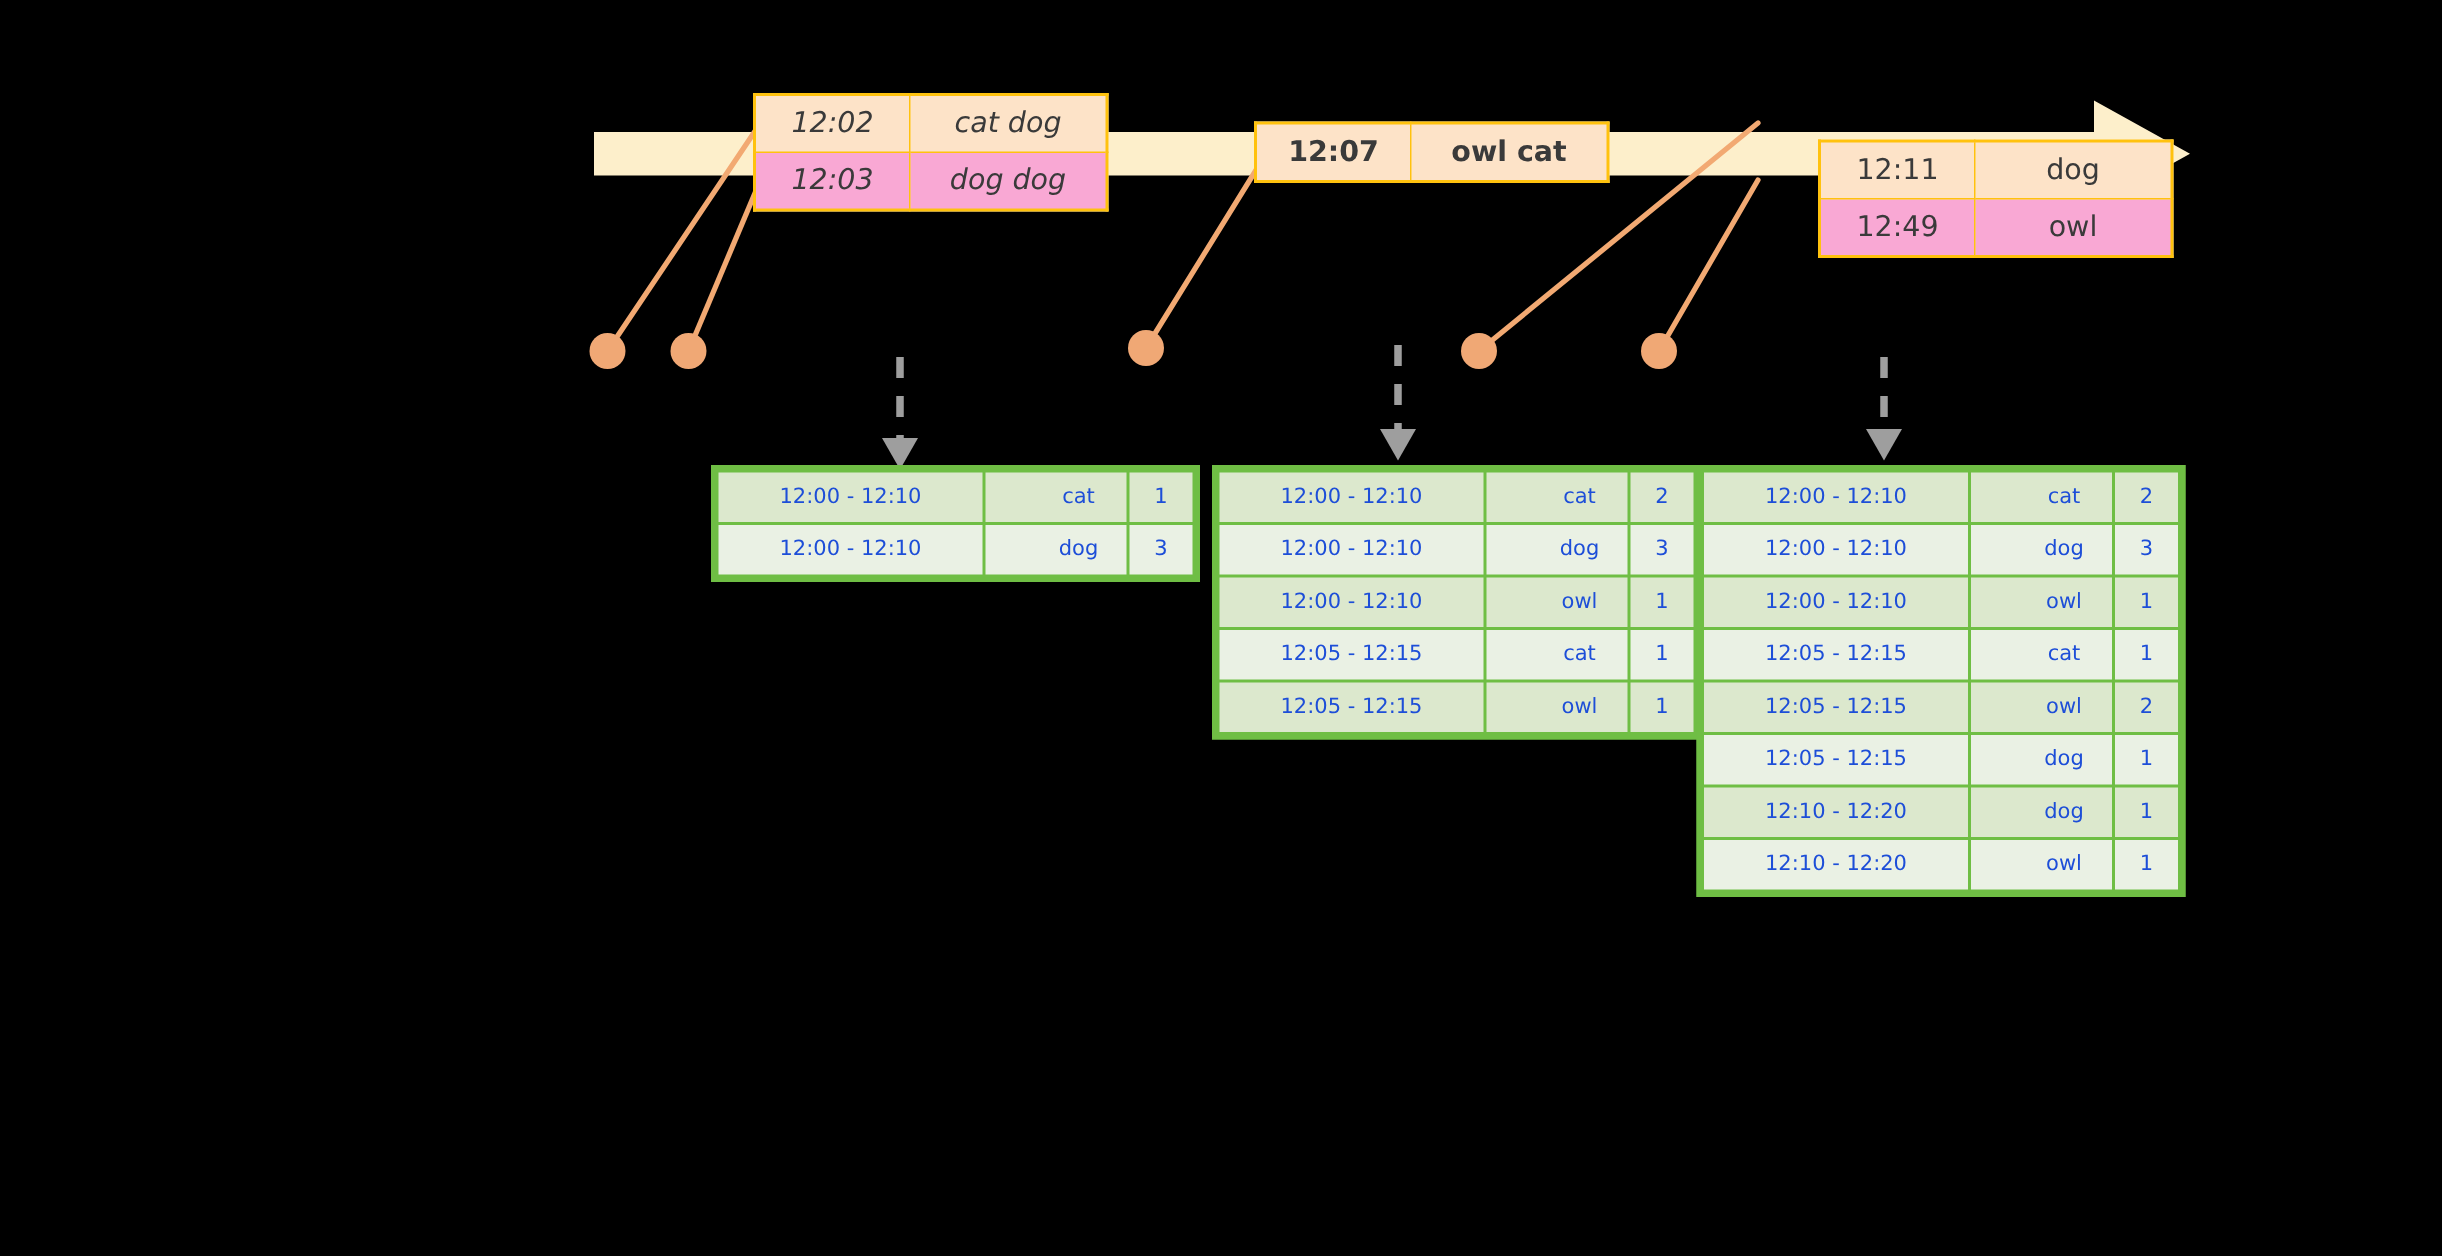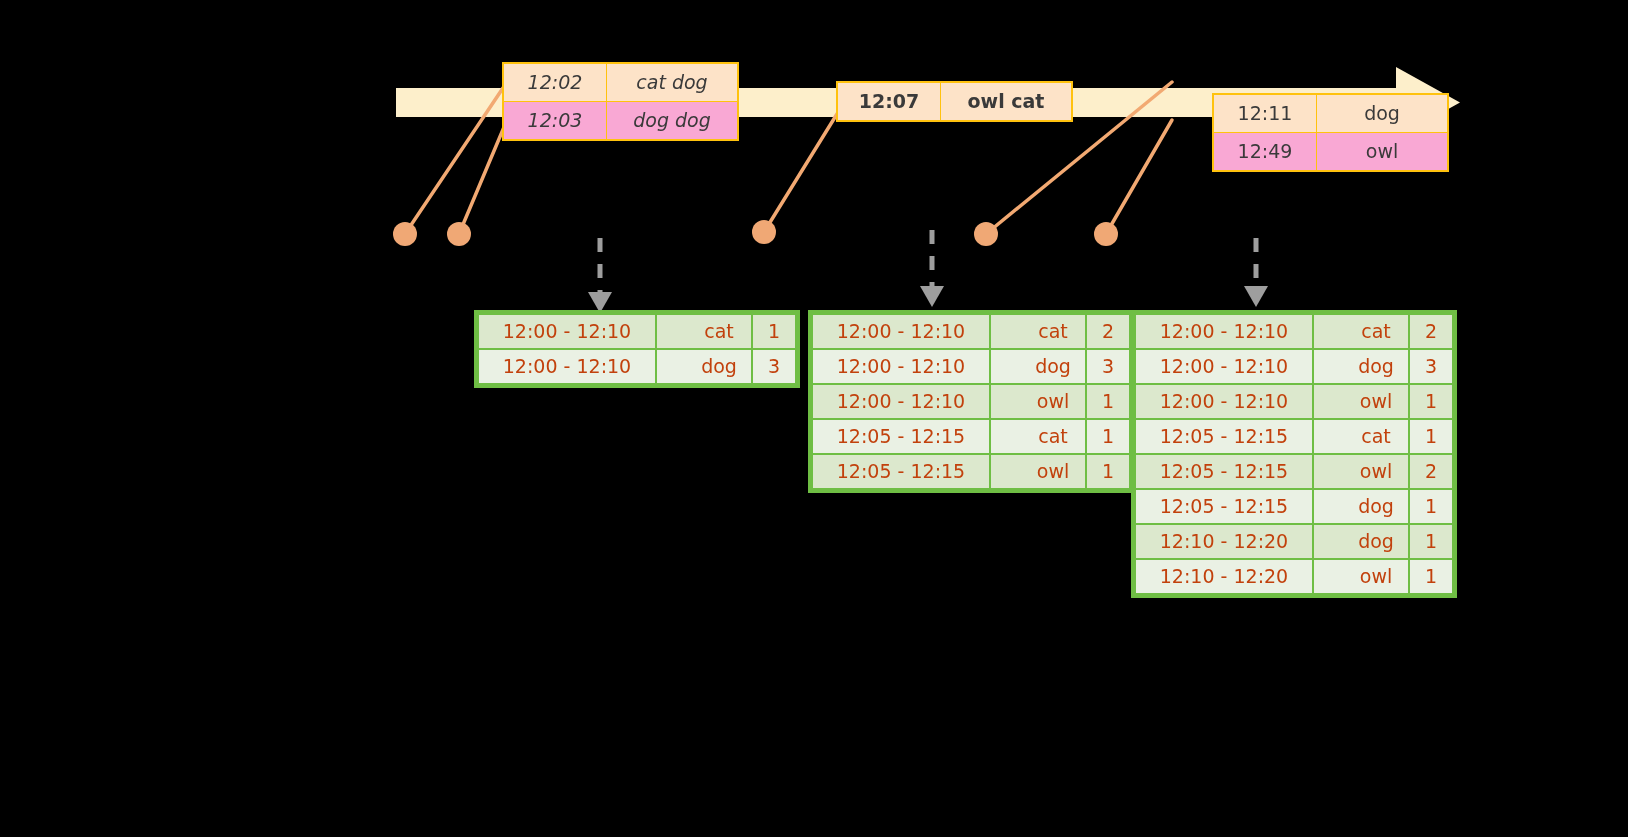--- a/index.html
+++ b/index.html
@@ -57,22 +57,22 @@
   
   .agg-table {
     position: absolute;
     border-collapse: separate;
     border-spacing: 2px;
     border: 3px solid #6FBE44;
     background: #6FBE44;
     z-index: 5;
   }
   .agg-table td {
-    font-size: 19px;
-    color: #c2410c;
+    font-size: 14px;
+    color: #1d4ed8;
     text-align: center;
     height: 15px;
     line-height: 33px;
     padding: 0 8px;
     white-space: nowrap;
   }
   .agg-table tr.r-odd td  { background: #DCE8CD; }
   .agg-table tr.r-even td { background: #EAF1E4; }
   .agg-table td.c-win  { width: 160px; }
   .agg-table td.c-key  { width: 48px; padding-left: 38px; }

